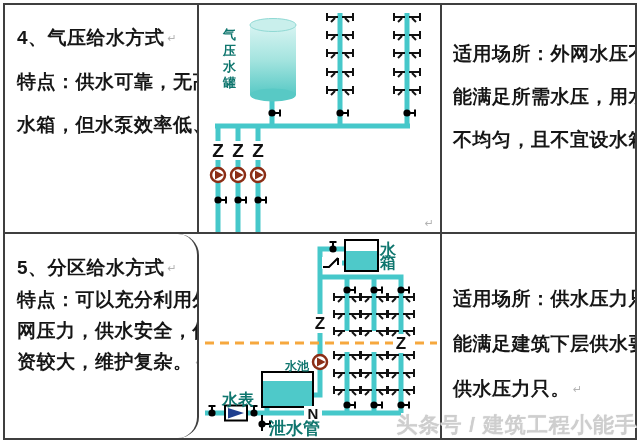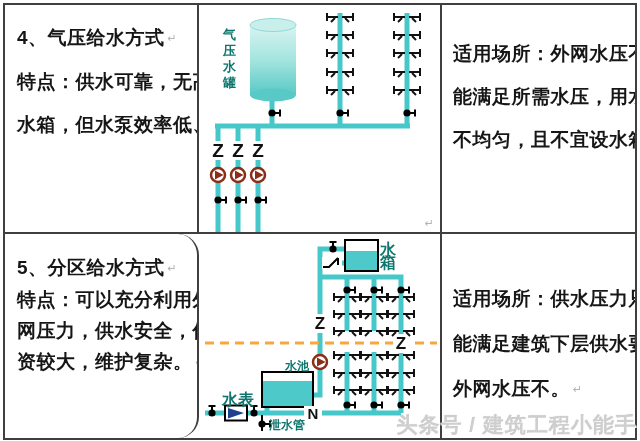--- a/index.html
+++ b/index.html
@@ -17,21 +17,21 @@
   .r2l{padding:18px 4px 0 12px;line-height:31px;border-radius:21px;}
   .r2r{padding:42px 4px 0 11px;line-height:45px;}
   .pmark{color:#b3b3b3;font-size:11px;font-weight:400;margin-left:3px;vertical-align:2px;}
   .diag svg{display:block;}
   .dlabel{position:absolute;font-weight:700;color:#0f766e;white-space:nowrap;}
   .vert{word-break:break-all;white-space:normal;}
   .lbl-qy{left:24px;top:22px;width:15px;font-size:13px;line-height:16px;}
   .lbl-sx{left:181px;top:9px;width:13px;font-size:16px;line-height:13px;}
   .lbl-sc{left:86px;top:124px;font-size:12px;}
   .lbl-sb{left:23px;top:156px;font-size:16px;}
-  .lbl-xsg{left:70px;top:183px;font-size:12px;}
+  .lbl-xsg{left:70px;top:183px;font-size:17px;}
   .lbl-orange{left:17px;top:95px;font-size:11px;color:#ee9a28;letter-spacing:0.5px;}
   .cellmark{position:absolute;color:#b3b3b3;font-size:11px;font-weight:400;}
   .cm1{right:6px;bottom:2px;}
   .cm2{right:3px;bottom:1px;}
   .watermark{position:absolute;right:3px;bottom:2px;font-size:21px;font-weight:700;
              color:#cecece;letter-spacing:1px;text-shadow:1px 1px 0 #ffffff,0 0 1px #b8b8b8;z-index:5;white-space:nowrap;}
   svg text.zsym{font-family:"Liberation Sans","DejaVu Sans",sans-serif;font-weight:700;fill:#111;}
 </style>
 </head>
 <body>
@@ -199,19 +199,19 @@
       <div class="dlabel vert lbl-sx">水箱</div>
       <div class="dlabel lbl-sc">水池</div>
       <div class="dlabel lbl-sb">水表</div>
       <div class="dlabel lbl-xsg">泄水管</div>
       <div class="cellmark cm2">↵</div>
     </div>
 
     <div class="cell lc lr txt r2r">
       <div class="tline">适用场所：供水压力只</div>
       <div class="tline">能满足建筑下层供水要</div>
-      <div class="tline"><span>外网水压不。</span><span class="pmark">↵</span></div>
+      <div class="tline"><span>供水压力只。</span><span class="pmark">↵</span></div>
     </div>
 
   </div>
 
   <div class="watermark">头条号 / 建筑工程小能手</div>
 </div>
 
 </body></html>

